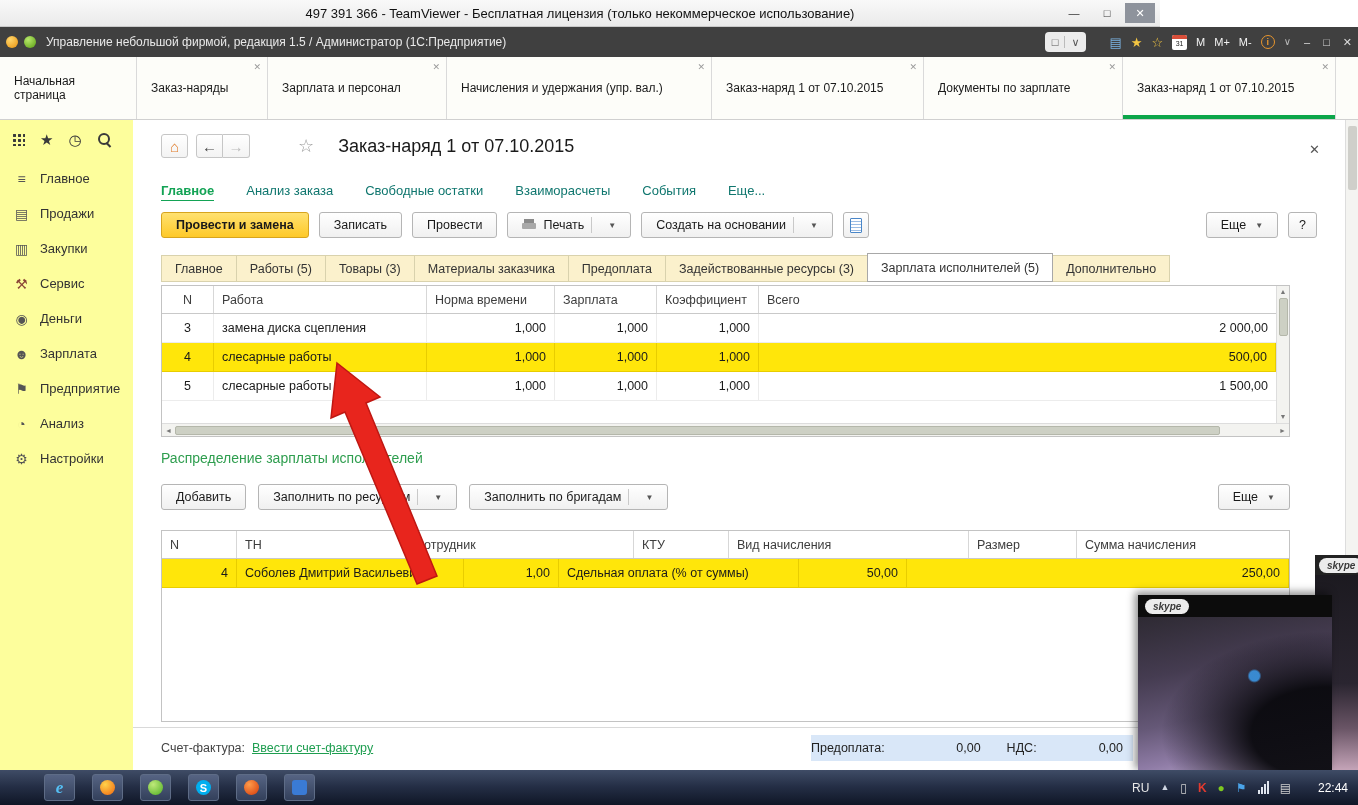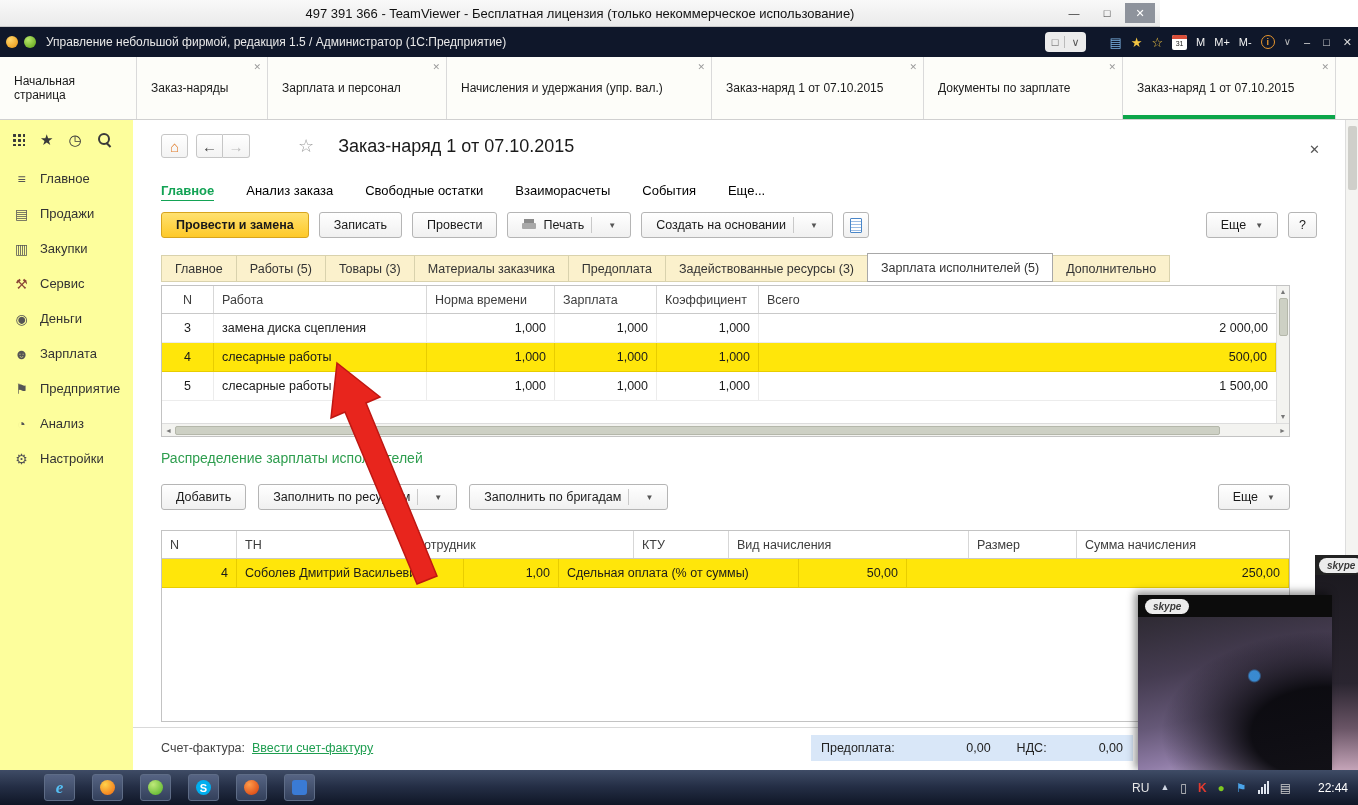--- a/index.html
+++ b/index.html
@@ -8,21 +8,21 @@
 
   
   #tvbar{position:absolute;left:0;top:0;width:1160px;height:27px;
     background:linear-gradient(#f9f9f9,#eaeaea);border-bottom:1px solid #c9c9c9;display:flex;align-items:center}
   #tvbar .tv-title{flex:1;text-align:center;font-size:13px;color:#111}
   .tv-controls{position:absolute;right:5px;top:3px;display:flex;gap:3px}
   .tv-btn{width:30px;height:20px;display:flex;align-items:center;justify-content:center;font-size:11px;color:#333}
   .tv-btn.close{background:#8e939c;color:#fff}
 
   
-  #appbar{position:absolute;left:0;top:27px;width:1358px;height:30px;background:#0f172a;color:#e9e9e9;
+  #appbar{position:absolute;left:0;top:27px;width:1358px;height:30px;background:#404040;color:#e9e9e9;
     display:flex;align-items:center;font-size:12px}
   .disc{width:12px;height:12px;border-radius:50%;display:inline-block;margin-left:6px}
   .disc.amber{background:radial-gradient(circle at 35% 30%,#ffd66b,#e8920f)}
   .disc.green{background:radial-gradient(circle at 35% 30%,#b7e86b,#5a9e12)}
   .app-title{margin-left:10px;white-space:nowrap}
   .appbar-right{position:absolute;right:6px;top:0;height:30px;display:flex;align-items:center;gap:9px}
   .tv-widget{background:#ececec;border-radius:4px;height:20px;display:flex;align-items:center;padding:0 7px;gap:6px;color:#555;font-size:11px;margin-right:14px}
   .tv-widget .w-sep{width:1px;height:12px;background:#bbb}
   .tb-ico{font-size:13px;line-height:1}
   .cal-ico{width:15px;height:15px;background:#fff;border-radius:2px;overflow:hidden;display:flex;flex-direction:column;align-items:center}
@@ -57,21 +57,21 @@
   .hdr-row{position:absolute;left:28px;top:14px;display:flex;align-items:center;gap:8px}
   .sq-btn{width:27px;height:24px;border:1px solid #c6c6c6;border-radius:3px;background:linear-gradient(#fff,#f3f3f3);
     display:flex;align-items:center;justify-content:center;font-size:15px}
   .btn-group{display:flex}
   .btn-group .sq-btn:first-child{border-radius:3px 0 0 3px}
   .btn-group .sq-btn:last-child{border-radius:0 3px 3px 0;border-left:none}
   .fav-star{font-size:18px;color:#9a9a9a;margin-left:40px}
   .doc-title{font-size:18px;color:#1a1a1a;margin-left:16px;white-space:nowrap}
   .close-x{position:absolute;right:25px;top:22px;color:#555;font-size:13px;cursor:pointer}
   .nav-row{position:absolute;left:28px;top:63px;display:flex;gap:32px;font-size:13px}
-  .nav-link{color:#000000;cursor:pointer;white-space:nowrap}
+  .nav-link{color:#0f766e;cursor:pointer;white-space:nowrap}
   .nav-link.active{color:#13a355;font-weight:bold;border-bottom:1px solid #13a355;padding-bottom:2px}
 
   .toolbar-row{position:absolute;left:28px;top:92px;width:1156px;display:flex;align-items:center;gap:10px}
   .btn{height:26px;display:inline-flex;align-items:center;justify-content:center;padding:0 14px;
     background:linear-gradient(#fff,#f0f0f0);border:1px solid #b5b5b5;border-radius:3px;font-size:12.5px;color:#1a1a1a;cursor:pointer;white-space:nowrap}
   .btn-primary{background:linear-gradient(#ffe170,#fec929);border-color:#d7a41e;font-weight:bold}
   .caret{margin-left:9px;font-size:8px;color:#555}
   .vsep{width:1px;height:16px;background:#c9c9c9;margin:0 7px}
   .printer{position:relative;width:14px;height:12px;margin-right:7px}
   .printer::before{content:"";position:absolute;left:2px;top:0;width:10px;height:4px;background:#8a8a8a}
@@ -112,21 +112,21 @@
   .hthumb{height:9px;flex:1;margin-right:56px;background:#cdd0c4;border:1px solid #b4b7aa;border-radius:2px}
 
   .section-title{position:absolute;left:28px;top:330px;font-size:14px;color:#2f9e4f}
   .btns2{position:absolute;left:28px;top:364px;width:1129px;display:flex;align-items:flex-start;gap:12px}
 
   .footer-line{position:absolute;left:0;top:607px;width:1212px;border-top:1px solid #d9d9d9}
   .invoice{position:absolute;left:28px;top:621px;display:flex;gap:7px;font-size:12.5px;color:#444}
   .invoice a{color:#1e9e50;text-decoration:underline;cursor:pointer}
   .prepay-box{position:absolute;left:678px;top:615px;width:322px;height:26px;background:#d9e7f8;
     display:flex;align-items:center;font-size:12.5px;color:#222}
-  .prepay-box .lbl{padding-left:10px}
+  .prepay-box .lbl{}
   .prepay-box .val1{width:96px;text-align:right}
   .prepay-box .lbl2{margin-left:26px}
   .prepay-box .val2{flex:1;text-align:right;padding-right:10px}
 
   #winscroll{position:absolute;left:1345px;top:120px;width:13px;height:650px;background:#f4f4f1;border-left:1px solid #ddd}
   #winscroll .wthumb{position:absolute;left:2px;top:6px;width:9px;height:64px;background:#cfcfca;border-radius:2px}
 
   
   #taskbar{position:absolute;left:0;top:770px;width:1358px;height:35px;z-index:70;
     background:linear-gradient(#3f4c66 0%,#242e45 48%,#0f1626 100%);display:flex;align-items:center}

